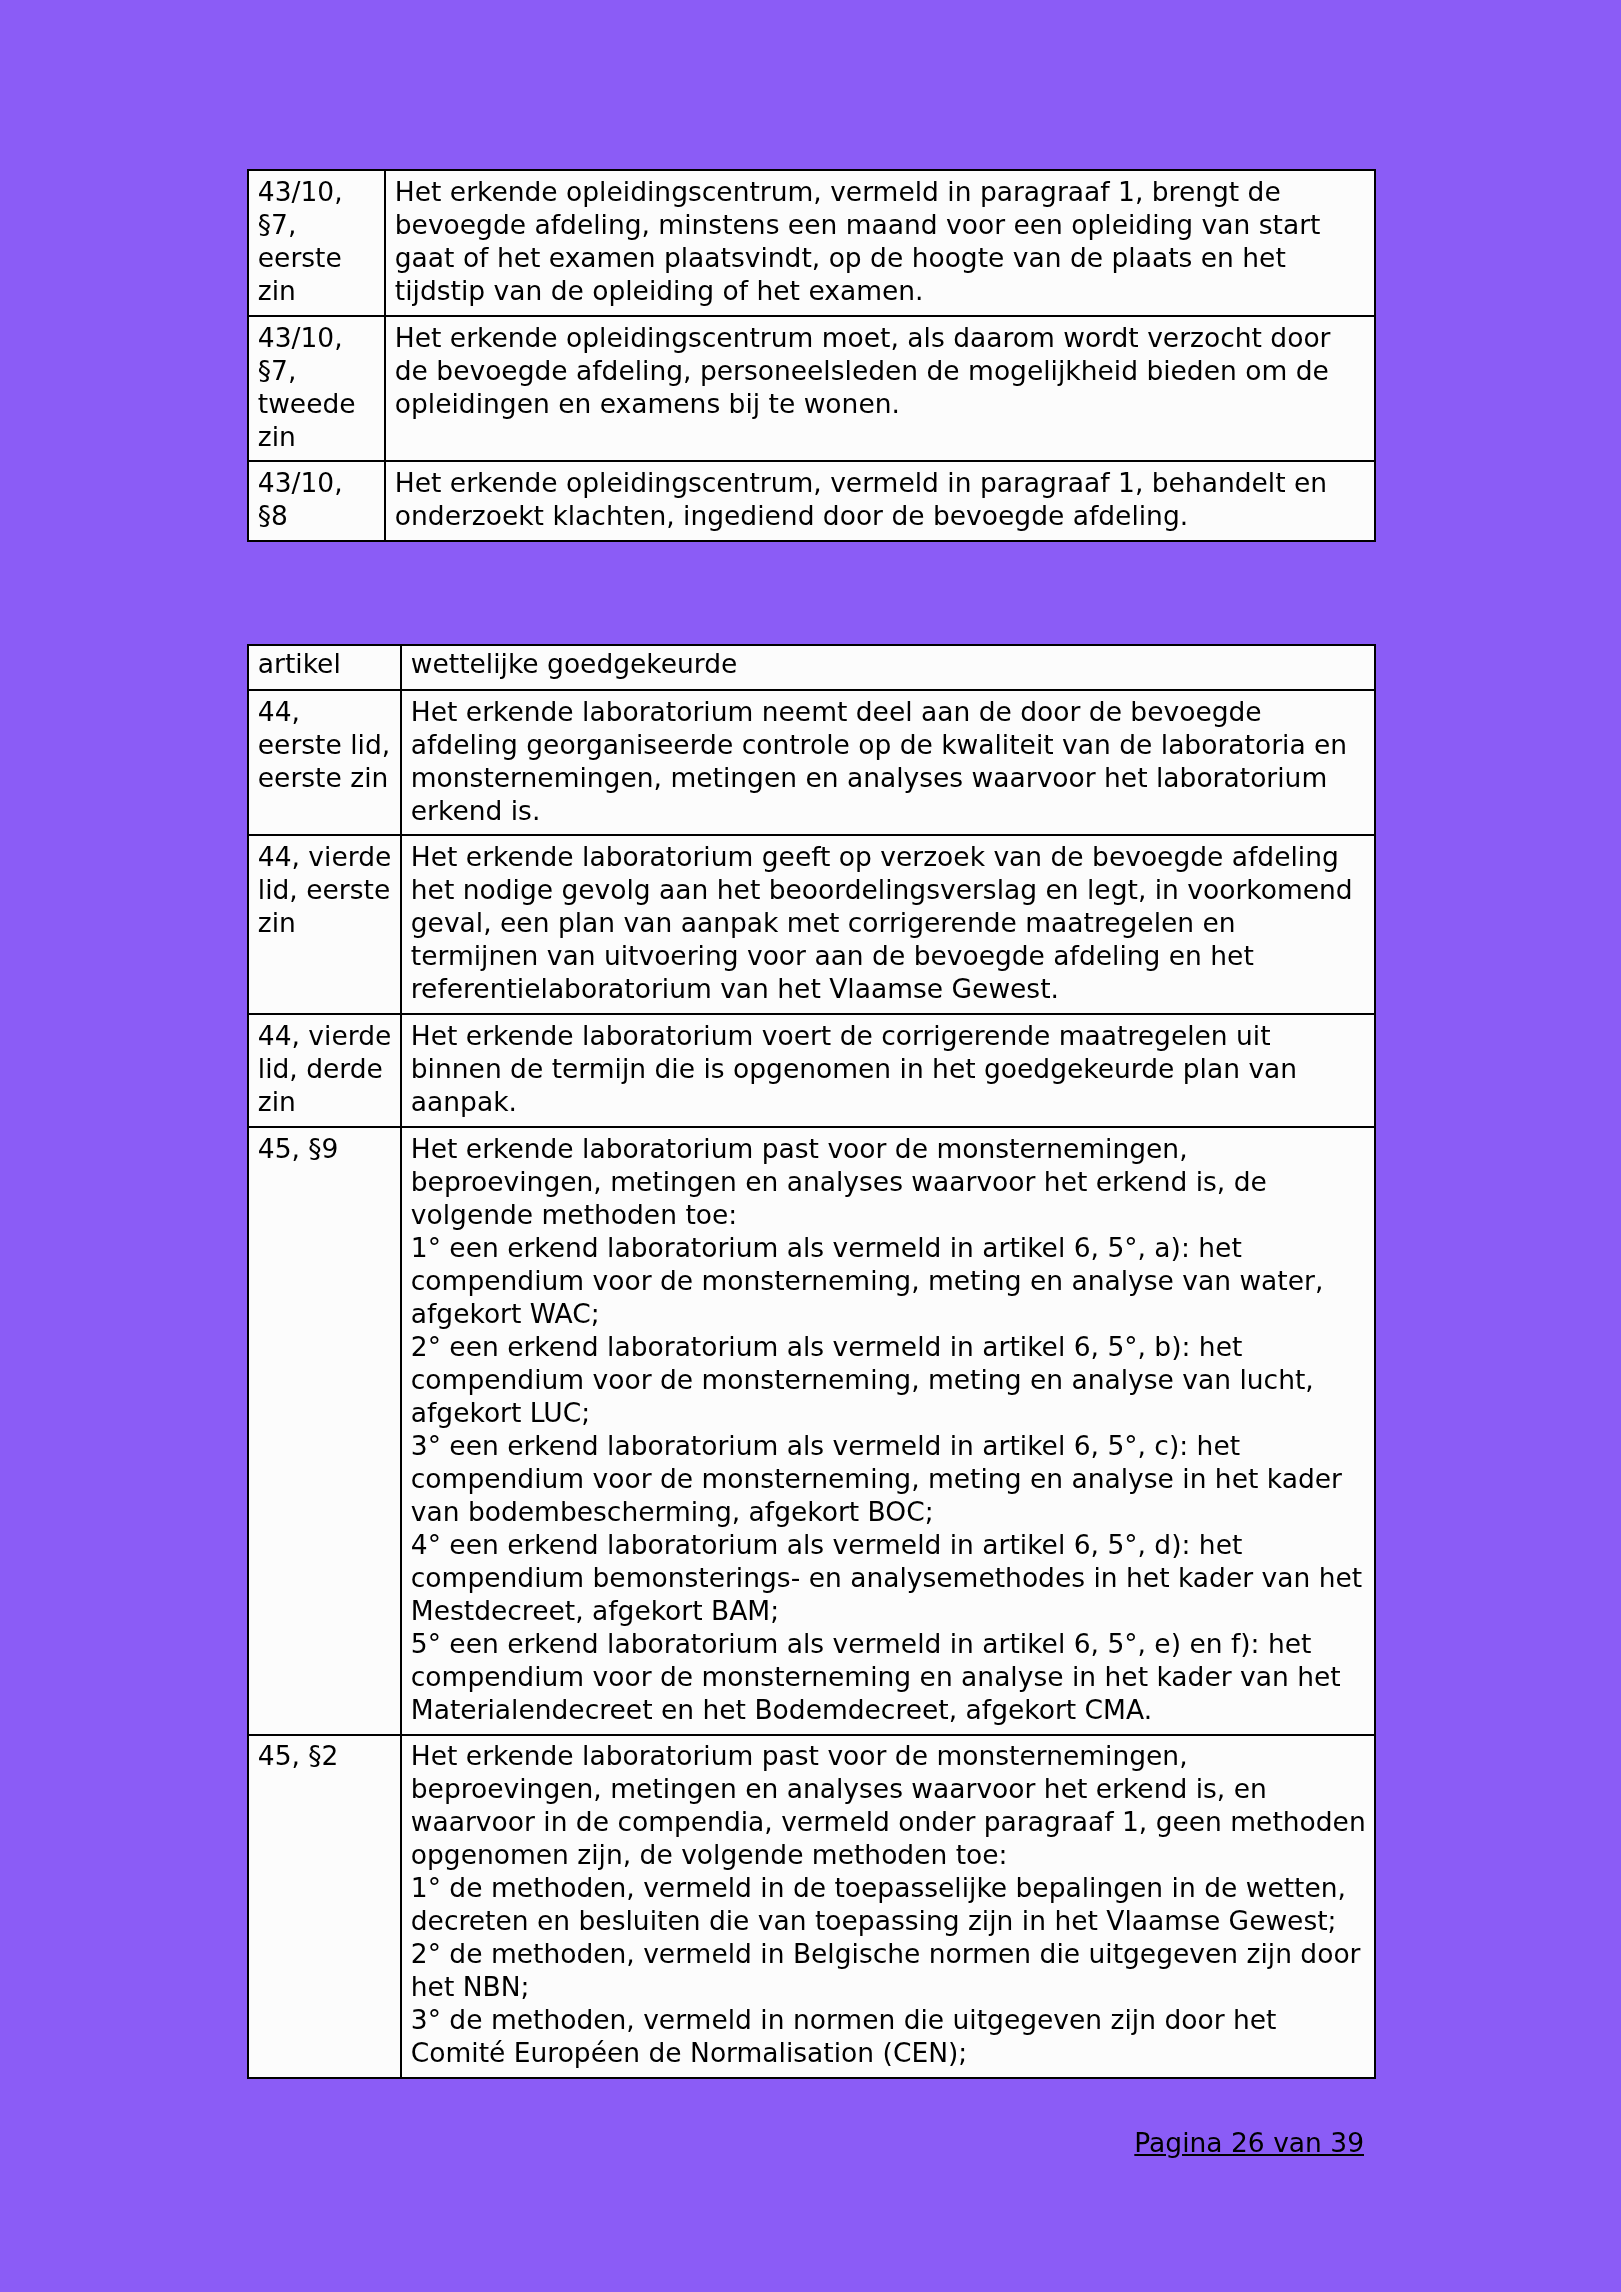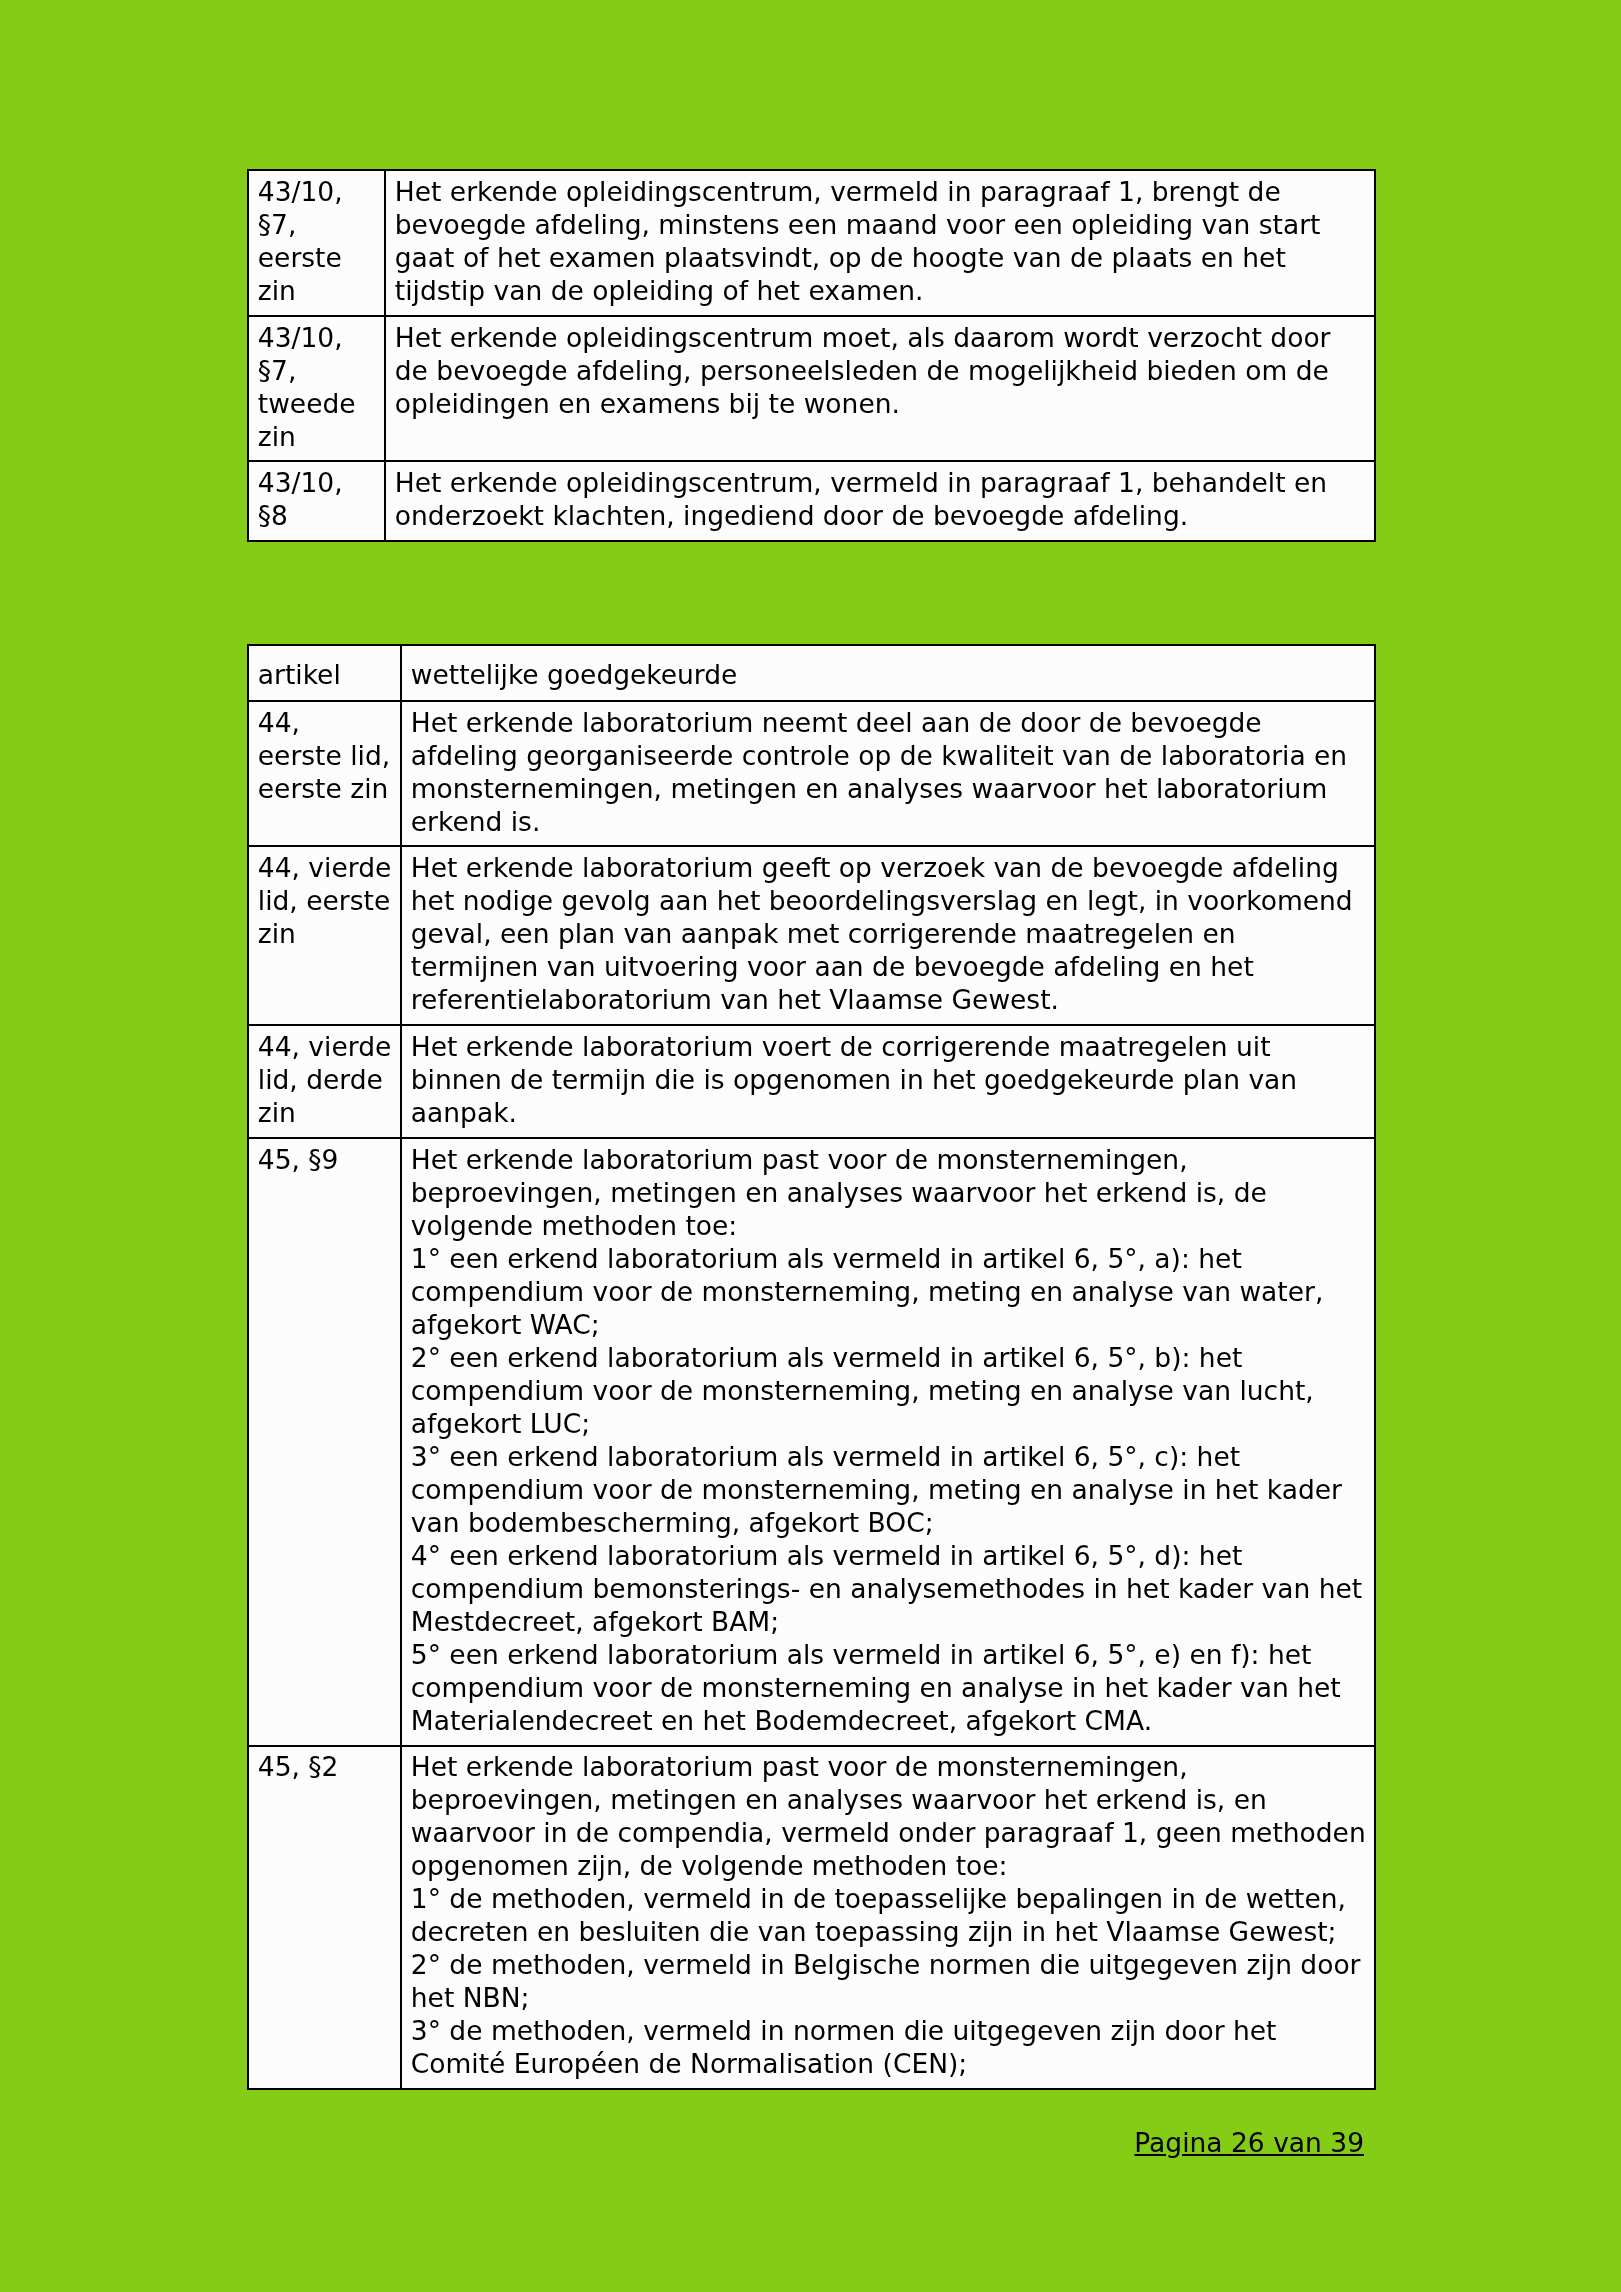--- a/index.html
+++ b/index.html
@@ -8,21 +8,21 @@
     width: 1621px;
     height: 2293px;
     font-family: "DejaVu Sans", "Liberation Sans", sans-serif;
     color: #000000;
     position: relative;
   }
   .page {
     position: relative;
     width: 1621px;
     height: 2293px;
-    background: #84cc16;
+    background: #8b5cf6;
     overflow: hidden;
   }
   table.doc-table {
     position: absolute;
     left: 247px;
     width: 1129px;
     border-collapse: collapse;
     table-layout: fixed;
     background: #fcfcfc;
     border: 2.9px solid #000000;
@@ -36,21 +36,21 @@
     vertical-align: top;
     text-align: left;
     font-weight: normal;
     font-size: 26.5px;
     line-height: 33px;
     padding: 3.9px 7.8px 7.8px 8.8px;
     white-space: pre-line;
     overflow: hidden;
   }
   .doc-table tr.header-row th {
-    padding-top: 12px;
+    padding-top: 1px;
     padding-bottom: 8.8px;
   }
   .section-heading {
     position: absolute;
     left: 247px;
     top: 577px;
     width: 1129px;
     font-size: 27.4px;
     line-height: 33px;
     font-weight: bold;

